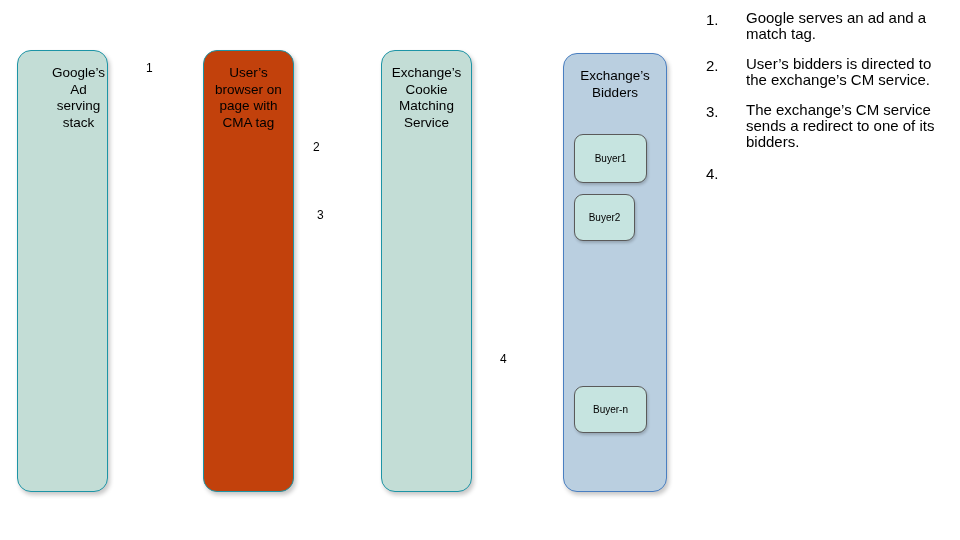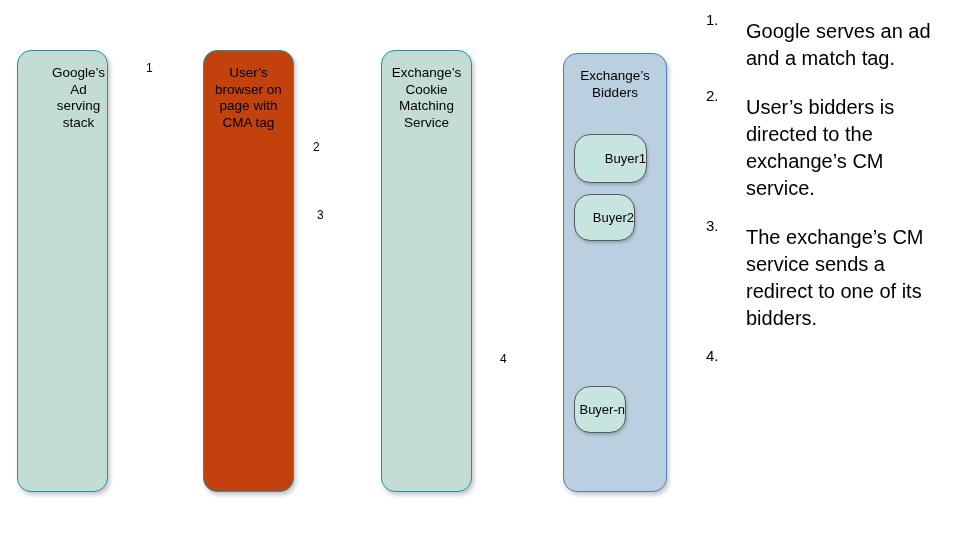--- a/index.html
+++ b/index.html
@@ -51,26 +51,26 @@
     display: block;
     white-space: pre-line;
   }
 
   
   .buyer {
     position: absolute;
     box-sizing: border-box;
     background: #c6e4e0;
     border: 1.2px solid #5a5a5a;
-    border-radius: 16px;
-    font-size: 13px;
+    border-radius: 9px;
+    font-size: 10px;
     line-height: 1;
     display: flex;
     align-items: center;
-    justify-content: flex-end;
+    justify-content: center;
     box-shadow: 1px 2px 3px rgba(0,0,0,0.20);
   }
 
   
   .arrow-svg {
     position: absolute;
     left: 0; top: 0;
     width: 960px;
     height: 540px;
     pointer-events: none;
@@ -95,23 +95,22 @@
     margin-bottom: 14px;
   }
   .legend-num {
     width: 40px;
     flex: 0 0 40px;
     font-size: 15px;
     line-height: 20.5px;
   }
   .legend-text {
     flex: 1 1 auto;
-    font-size: 20px;
-    line-height: 27px;
-    margin-top: 8px;
+    font-size: 15px;
+    line-height: 16px;
   }
 </style>
 </head>
 <body>
 
 <div id="canvas">
 
   <div class="lane lane-green" style="left:17px; top:50px; width:91px; height:442px;padding-left:32px;">
     <span class="lane-label">Google’s
 Ad serving
@@ -136,21 +135,21 @@
     <span class="lane-label">Exchange’s
 Bidders</span>
   </div>
 
   <div class="buyer" style="left:574px; top:134px; width:73px; height:49px;">
     <span>Buyer1</span>
   </div>
   <div class="buyer" style="left:574px; top:194px; width:61px; height:47px;">
     <span>Buyer2</span>
   </div>
-  <div class="buyer" style="left:574px; top:386px; width:52px; height:47px;">
+  <div class="buyer" style="left:574px; top:386px; width:73px; height:47px;">
     <span>Buyer-n</span>
   </div>
 
   <svg class="arrow-svg" viewBox="0 0 960 540">
     <defs>
       <marker id="ah-r" markerWidth="9" markerHeight="9" refX="8" refY="4.5" orient="auto" markerUnits="strokeWidth">
         <path d="M0,0.6 L9,4.5 L0,8.4 L2.2,4.5 Z" fill="#0e8aa0"></path>
       </marker>
       <marker id="ah-l" markerWidth="9" markerHeight="9" refX="8" refY="4.5" orient="auto" markerUnits="strokeWidth">
         <path d="M0,0.6 L9,4.5 L0,8.4 L2.2,4.5 Z" fill="#0e8aa0"></path>

